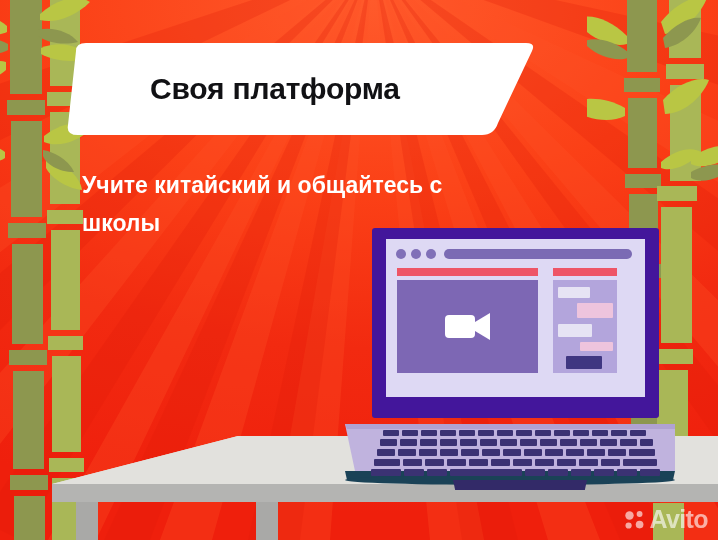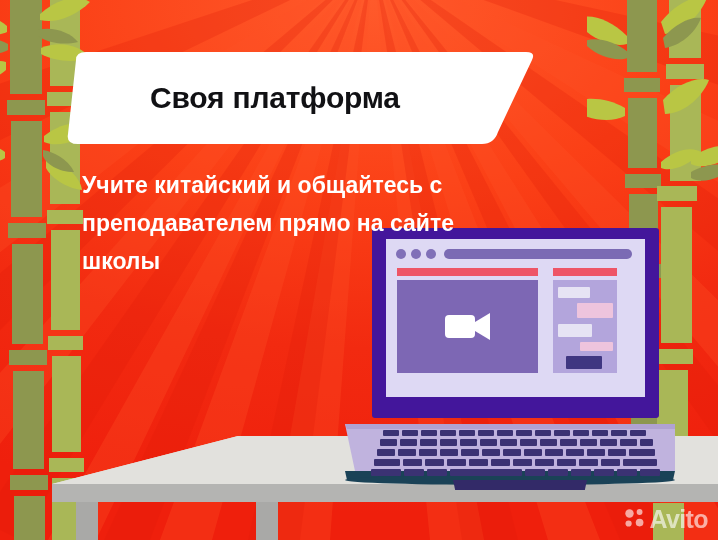--- a/index.html
+++ b/index.html
@@ -23,21 +23,21 @@
 
   
   .bamboo{position:absolute;top:0;height:540px;}
   .bamboo svg{display:block;}
   .bamboo-left{left:-6px;width:120px;}
   .bamboo-right{right:-4px;width:135px;}
 
   
   .banner{
     position:absolute;
-    left:66px;top:52px;
+    left:66px;top:43px;
     width:470px;height:92px;
   }
   .banner svg{position:absolute;inset:0;width:100%;height:100%;}
   .banner-label{
     position:absolute;
     left:84px;top:0;height:92px;
     display:flex;align-items:center;
     font-size:30px;font-weight:700;color:#111114;
     letter-spacing:-0.2px;
     white-space:nowrap;
@@ -58,21 +58,21 @@
   .desk{position:absolute;left:0;bottom:0;width:718px;height:200px;}
   .desk svg{display:block;width:100%;height:100%;}
 
   
   .laptop{position:absolute;left:325px;top:228px;width:350px;height:262px;}
   .laptop svg{display:block;width:100%;height:100%;}
 
   
   .avito{
     position:absolute;right:10px;bottom:8px;
-    display:flex;gap:3px;
+    display:flex;align-items:center;gap:3px;
     opacity:.62;
   }
   .avito-mark{width:22px;height:22px;}
   .avito-word{
     font-size:25px;font-weight:700;color:#ffffff;
     letter-spacing:-0.6px;line-height:1;
   }
 </style>
 </head>
 <body>
@@ -325,21 +325,20 @@
 
   <div class="banner">
     <svg viewBox="0 0 470 92" preserveAspectRatio="none">
       <path d="M10 8 Q10 0 20 0 L460 0 Q470 0 466 8 L432 80 Q428 92 416 92 L12 92 Q0 92 2 82 Z" fill="#ffffff"></path>
     </svg>
     <div class="banner-label">Своя платформа</div>
   </div>
 
   <div class="subtitle">
     <div>Учите китайский и общайтесь с</div>
-    <div>преподавателем прямо на сайте</div>
     <div>школы</div>
   </div>
 
   <div class="avito">
     <svg class="avito-mark" viewBox="0 0 24 24">
       <circle cx="6" cy="7" r="4.6" fill="#ffffff"></circle>
       <circle cx="17" cy="5.5" r="3.2" fill="#ffffff"></circle>
       <circle cx="5" cy="18" r="3.4" fill="#ffffff"></circle>
       <circle cx="17" cy="17" r="4.2" fill="#ffffff"></circle>
     </svg>

